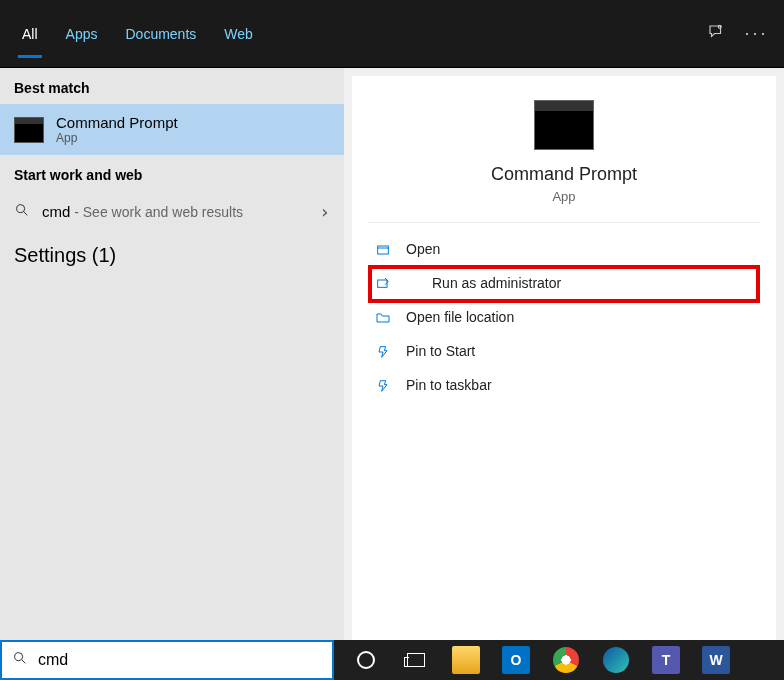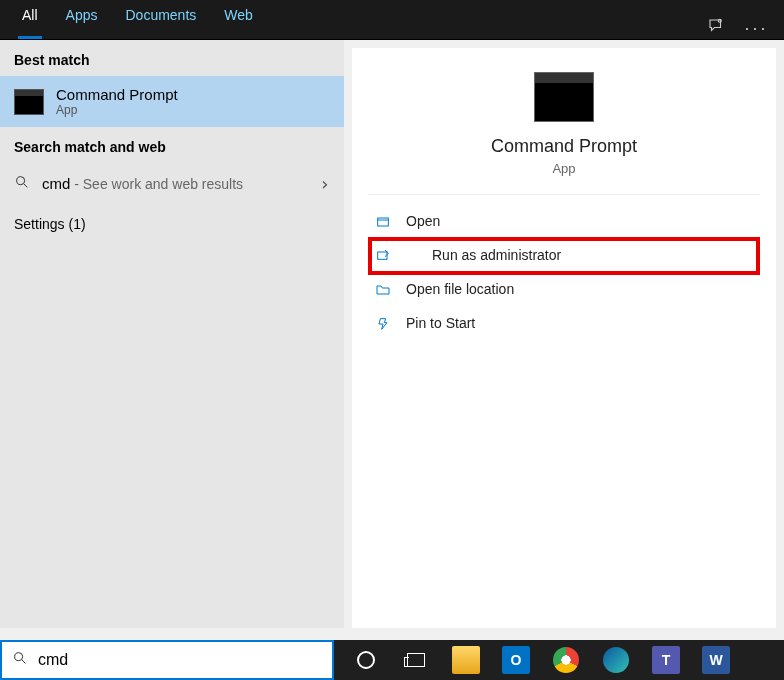--- a/index.html
+++ b/index.html
@@ -1,18 +1,18 @@
 <!DOCTYPE html>
 <html><head>
 <meta charset="utf-8">
 <style>
   * { box-sizing: border-box; margin: 0; padding: 0; font-family: "Segoe UI", Arial, sans-serif; }
   body { width: 784px; height: 680px; background: #f0f0f0; overflow: hidden; position: relative; }
 
-  .topbar { background: #1a1a1a; height: 40px; display: flex; align-items: flex-end; padding: 0 8px; border-bottom: 1px solid #000; }
+  .topbar { background: #1a1a1a; height: 68px; display: flex; align-items: center; padding: 0 8px; border-bottom: 1px solid #000; }
   .tab { color: #7dd3fc; font-size: 14px; padding: 16px 14px; cursor: pointer; position: relative; }
   .tab.active { color: #fff; }
   .tab.active::after { content:""; position:absolute; left:10px; right:10px; bottom:0; height:3px; background:#0078d4; }
   .tab-chevron { display:inline-block; margin-left:4px; border-left:4px solid transparent; border-right:4px solid transparent; border-top:5px solid #ccc; vertical-align:middle; }
   .topbar-spacer { flex:1; }
   .top-icon { color:#ccc; width:40px; text-align:center; font-size:16px; cursor:pointer; }
 
   .main { display:flex; height: calc(100% - 52px - 40px); }
   .left-pane { width:344px; background:#e6e6e6; display:flex; flex-direction:column; }
   .right-pane { flex:1; background:#fff; margin:8px 8px 0 8px; display:flex; flex-direction:column; }
@@ -23,21 +23,21 @@
   .cmd-icon-sm::before { content:""; position:absolute; top:0; left:0; right:0; height:6px; background:#333; }
   .bm-title { font-size:15px; color:#000; }
   .bm-sub { font-size:12px; color:#555; }
 
   .search-row { display:flex; align-items:center; padding:10px 14px; gap:12px; }
   .search-row .mag { font-size:15px; color:#333; }
   .search-row .term { font-size:15px; color:#000; }
   .search-row .hint { font-size:14px; color:#666; }
   .chev { margin-left:auto; font-size:18px; color:#555; font-family:monospace; }
 
-  .settings-row { padding:12px 14px; font-size:14px; color:#000; }
+  .settings-row { padding:12px 14px; font-size:20px; color:#000; }
 
   .preview-head { display:flex; flex-direction:column; align-items:center; padding:24px 0 18px; border-bottom:1px solid #eee; margin:0 16px; }
   .cmd-icon-lg { width:60px; height:50px; background:#000; border:1px solid #666; position:relative; margin-bottom:14px; }
   .cmd-icon-lg::before { content:""; position:absolute; top:0; left:0; right:0; height:10px; background:#333; }
   .preview-title { font-size:18px; color:#222; margin-bottom:4px; }
   .preview-sub { font-size:13px; color:#666; }
 
   .actions { padding:10px 0; }
   .action { display:flex; gap:14px; padding:8px 22px; font-size:14px; color:#222; cursor:pointer; }
   .action.highlight { outline:4px solid #e60000; outline-offset:-2px; margin:0 18px; padding:8px 4px 8px 4px;gap:40px; }
@@ -88,21 +88,21 @@
 <div class="main">
   <div class="left-pane">
     <div class="section-header">Best match</div>
     <div class="best-match">
       <div class="cmd-icon-sm"></div>
       <div>
         <div class="bm-title">Command Prompt</div>
         <div class="bm-sub">App</div>
       </div>
     </div>
-    <div class="section-header">Search match and web</div>
+    <div class="section-header">Start work and web</div>
     <div class="search-row">
       <span class="mag">
         <svg class="icon" style="stroke:#333" viewBox="0 0 24 24">
             <circle cx="10" cy="10" r="6"></circle>
             <line x1="15" y1="15" x2="20" y2="20"></line>
           </svg>
       </span>
       <span><span class="term">cmd</span><span class="hint"> - See work and web results</span></span>
       <span class="chev">›</span>
     </div>
@@ -144,20 +144,28 @@
         <span>Open file location</span>
       </div>
       <div class="action">
         <span class="ai">
             <svg class="icon" viewBox="0 0 24 24">
               <path d="M8 4h8l-2 6h4l-8 10 2-8H6z"></path>
             </svg>
           </span>
         <span>Pin to Start</span>
       </div>
+      <div class="action">
+        <span class="ai">
+            <svg class="icon" viewBox="0 0 24 24">
+              <path d="M8 4h8l-2 6h4l-8 10 2-8H6z"></path>
+            </svg>
+          </span>
+        <span>Pin to taskbar</span>
+      </div>
     </div>
   </div>
 </div>
 
 <div class="search-container">
   <div class="search-bar">
     <span class="mag">
       <svg class="icon" style="stroke:#333" viewBox="0 0 24 24">
           <circle cx="10" cy="10" r="6"></circle>
           <line x1="15" y1="15" x2="20" y2="20"></line>

